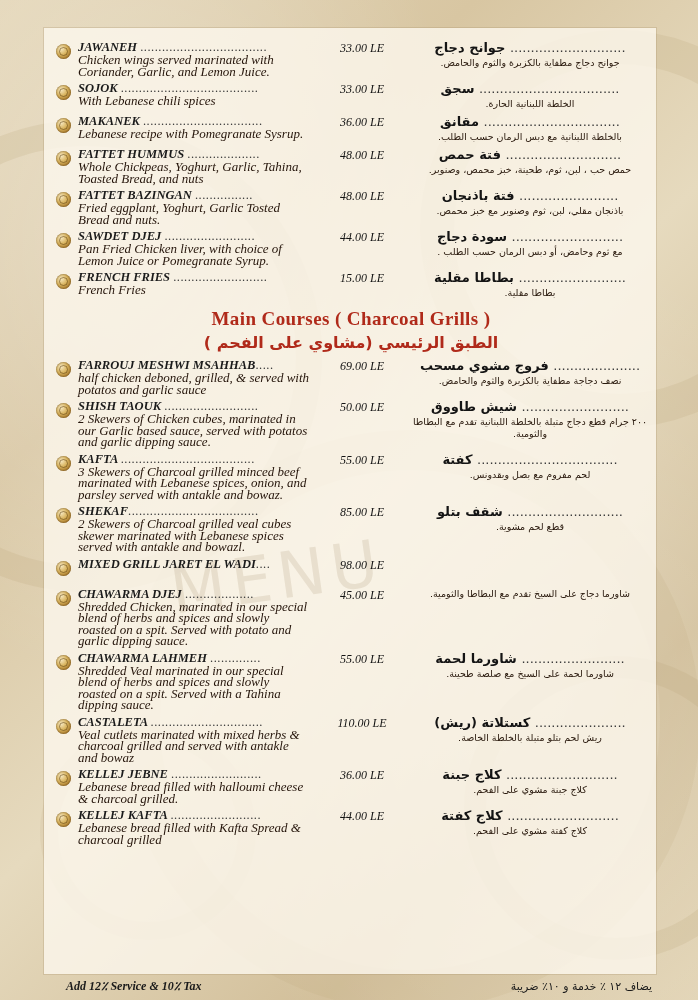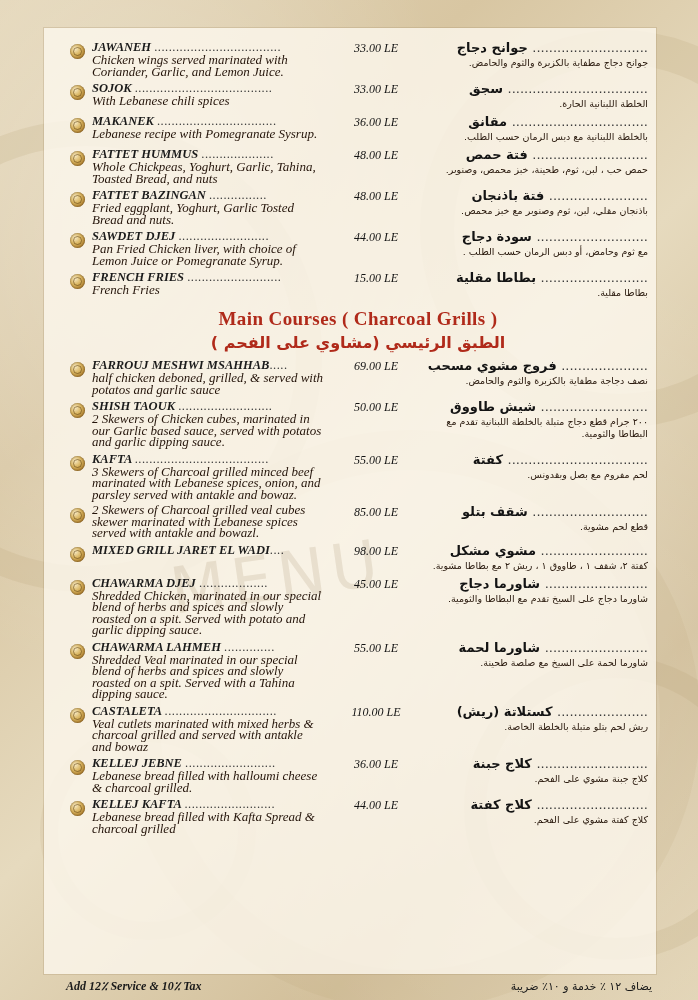--- a/index.html
+++ b/index.html
@@ -46,21 +46,21 @@
     box-shadow: 0 0 0 1px rgba(160,135,95,0.25);
   }
 
   .menu-wrap {
     position: absolute;
     left: 44px;
     top: 30px;
     width: 614px;
     height: 944px;
     box-sizing: border-box;
-    padding: 10px 10px 0 24px;
+    padding: 10px 10px 0 10px;
   }
 
   .item {
     position: relative;
     display: flex;
     align-items: flex-start;
     margin-bottom: 4px;
     min-height: 26px;
   }
   .bullet {
@@ -114,21 +114,21 @@
     font-family: "Liberation Serif", serif;
     font-style: italic;
     font-size: 12px;
     color: #141414;
     line-height: 15px;
     padding-top: 1px;
   }
 
   .col-right {
     flex: 1 1 auto;
-    text-align: right;
+    text-align: center;
     direction: rtl;
     padding-left: 2px;
   }
   .ar-name {
     font-family: "DejaVu Sans", sans-serif;
     font-size: 13px;
     font-weight: bold;
     color: #141414;
     line-height: 16px;
     white-space: nowrap;
@@ -350,50 +350,46 @@
         <div class="col-price">55.00 LE</div>
         <div class="col-right">
           <div class="ar-name"><span class="ar-dots">..................................</span> <span>كفتة</span></div>
           <div class="ar-desc">لحم مفروم مع بصل وبقدونس.</div>
         </div>
       </div>
 
       <div class="item">
         <div class="bullet"></div>
         <div class="col-left">
+          <div class="name-line"><span>SHEKAF</span><span class="dots">....................................</span></div>
           <div class="desc">2 Skewers of Charcoal grilled veal cubes skewer marinated with Lebanese spices  served with antakle and bowazl.</div>
         </div>
         <div class="col-price">85.00 LE</div>
         <div class="col-right">
           <div class="ar-name"><span class="ar-dots">............................</span> <span>شقف بتلو</span></div>
           <div class="ar-desc">قطع لحم مشوية.</div>
         </div>
       </div>
 
       <div class="item">
         <div class="bullet"></div>
         <div class="col-left">
           <div class="name-line"><span>MIXED GRILL JARET EL WADI</span><span class="dots">....</span></div>
         </div>
         <div class="col-price">98.00 LE</div>
-        <div class="col-right">
-          <div class="ar-name"><span class="ar-dots">..........................</span> <span>مشوي مشكل</span></div>
-          <div class="ar-desc">كفتة ٢، شقف ١ ، طاووق ١ ، ريش ٢ مع بطاطا مشوية.</div>
-        </div>
       </div>
 
       <div class="item">
         <div class="bullet"></div>
         <div class="col-left">
           <div class="name-line"><span>CHAWARMA DJEJ</span> <span class="dots">...................</span></div>
           <div class="desc">Shredded Chicken, marinated in our special blend of herbs and spices and slowly roasted on a spit. Served with potato  and  garlic dipping sauce.</div>
         </div>
         <div class="col-price">45.00 LE</div>
         <div class="col-right">
-          <div class="ar-name"><span class="ar-dots">.........................</span> <span>شاورما دجاج</span></div>
           <div class="ar-desc">شاورما دجاج على السيخ  تقدم مع البطاطا والثومية.</div>
         </div>
       </div>
 
       <div class="item">
         <div class="bullet"></div>
         <div class="col-left">
           <div class="name-line"><span>CHAWARMA LAHMEH</span> <span class="dots">..............</span></div>
           <div class="desc">Shredded Veal marinated in our special blend of herbs and spices and slowly roasted on a spit. Served with a Tahina dipping sauce.</div>
         </div>

